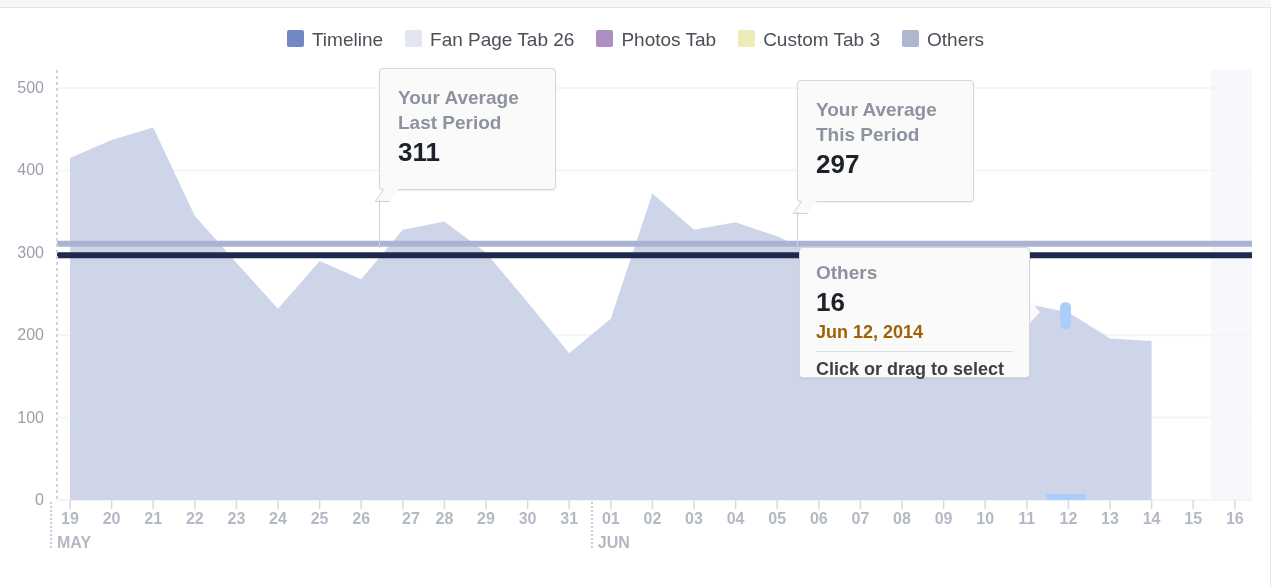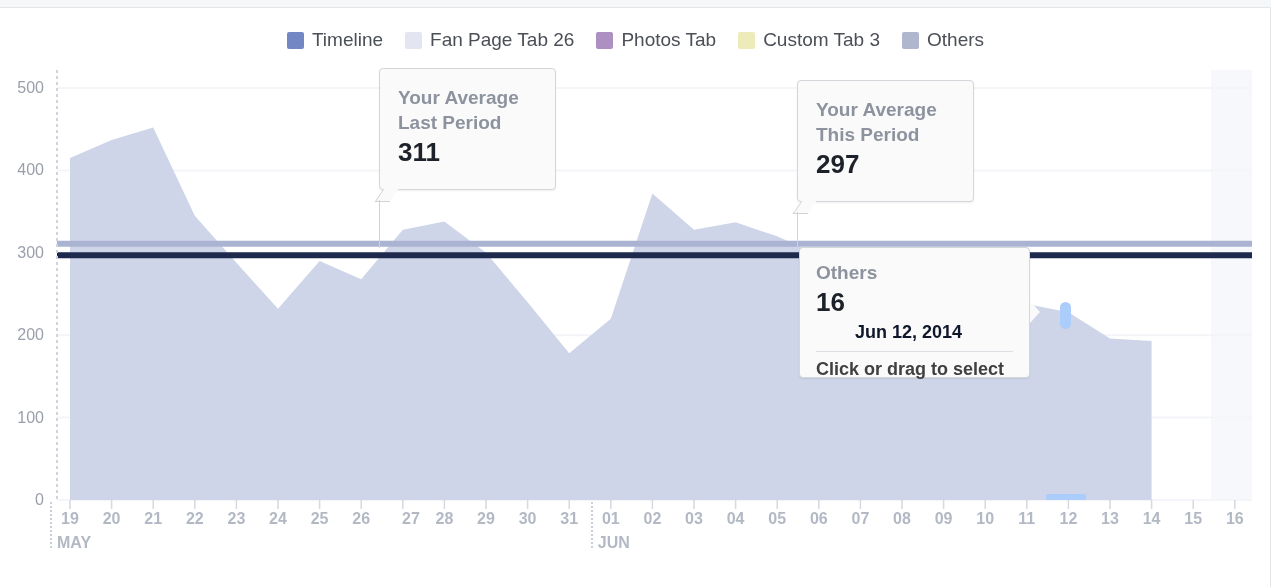--- a/index.html
+++ b/index.html
@@ -37,21 +37,20 @@
     left: 0; top: 30px;
     width: 1271px;
     display: flex;
     justify-content: center;
     align-items: center;
     gap: 22px;
     pointer-events: auto;
   }
   .legend-item {
     display: flex;
-    align-items: center;
     gap: 8px;
     cursor: pointer;
   }
   .legend-swatch {
     width: 17px;
     height: 17px;
     border-radius: 2px;
     display: block;
   }
   .legend-label {
@@ -129,25 +128,24 @@
   }
   .callout .c-value {
     font-size: 26px;
     color: #1d2129;
     font-weight: bold;
     line-height: 32px;
     margin-top: 1px;
   }
   .callout .c-date {
     font-size: 18px;
-    color: #0f172a;
+    color: #a16207;
     font-weight: bold;
     line-height: 24px;
     margin-top: 2px;
-    margin-left: 39px;
   }
   .callout .c-divider {
     border-top: 1px solid #dcdfe4;
     margin: 7px 0 6px 0;
   }
   .callout .c-hint {
     font-size: 18px;
     color: #404040;
     font-weight: bold;
     line-height: 22px;

